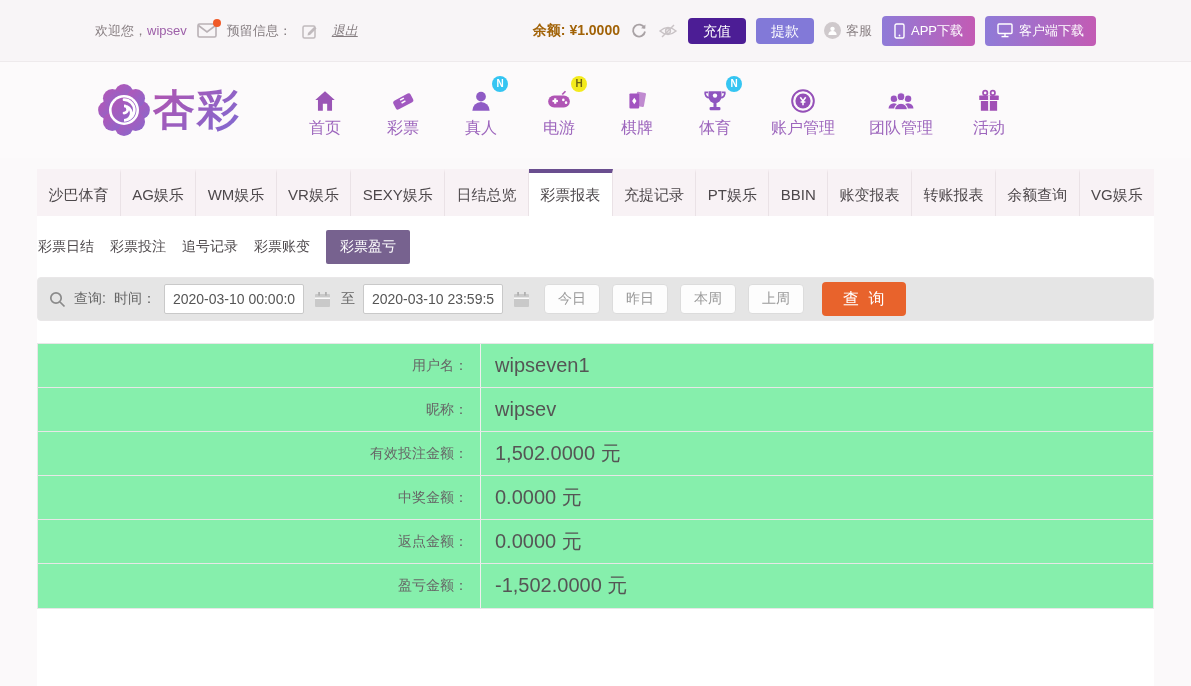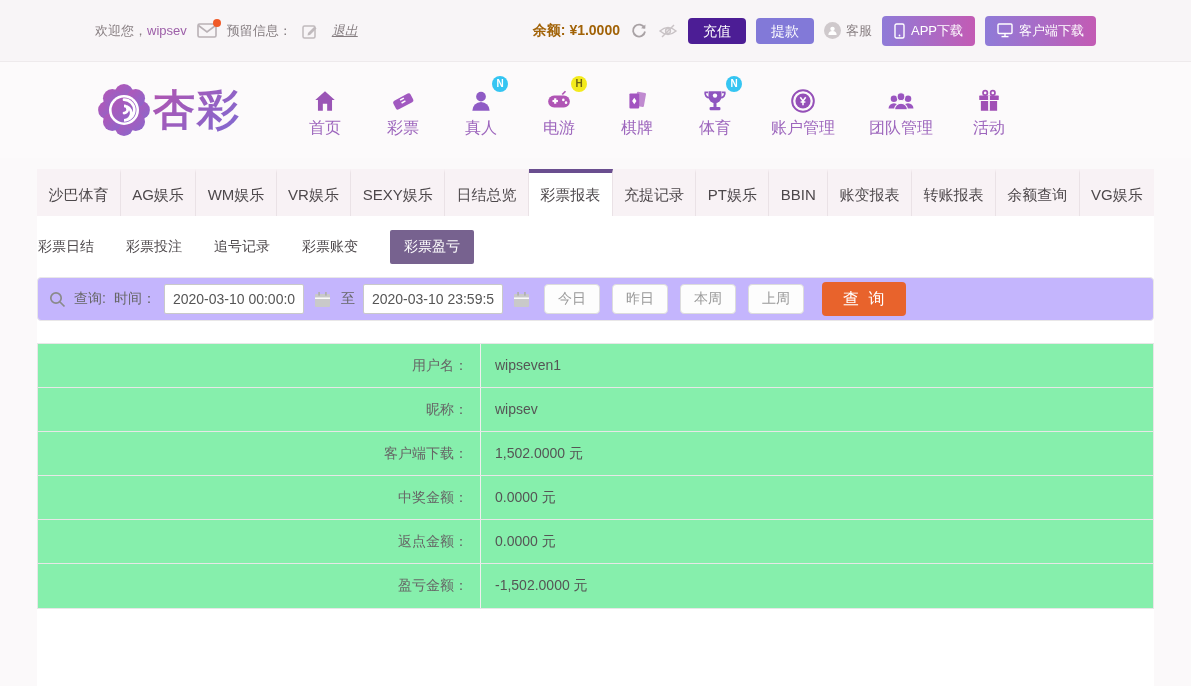--- a/index.html
+++ b/index.html
@@ -47,44 +47,44 @@
   
   .panel { margin:11px 37px 0 37px; background:#fff; min-height:534px; }
   .tabstrip { display:flex; background:#f8f2f5; }
   .tab { flex:1 1 auto; text-align:center; font-size:15px; color:#4d484b; line-height:43px;
          border-top:4px solid transparent; border-right:1px solid #eae2e6; cursor:pointer;
          white-space:nowrap; padding:0 6px; }
   .tab:last-child { border-right:none; }
   .tab.active { background:#fff; border-top-color:#6a4e8f; }
 
   .content { padding:14px 0 0 0; }
-  .subtabs { display:flex; align-items:center; gap:32px; padding:0 0 0 1px; }
+  .subtabs { display:flex; align-items:center; gap:16px; padding:0 0 0 1px; }
   .subtab { font-size:14px; color:#4f4a4d; padding:8px 0; cursor:pointer; }
   .subtab.active { background:#77628f; color:#fff; padding:8px 14px; border-radius:2px; }
 
   
-  .querybar { margin-top:13px; height:44px; background:#c4b5fd; border:1px solid #e9e7e8;
+  .querybar { margin-top:13px; height:44px; background:#e5e5e5; border:1px solid #e9e7e8;
               border-radius:4px; display:flex; align-items:center; padding:0 11px; gap:8px;
               font-size:14px; color:#666; }
   .q-input { width:140px; height:30px; border:1px solid #c9c9c9; border-radius:2px; padding:0 8px;
              font-size:14px; color:#555; background:#fff; font-family:inherit; }
   .cal-btn { background:none; border:none; cursor:pointer; padding:0; margin:0 2px; line-height:0; }
   .quick-btn { height:30px; padding:0 13px; background:#fdfdfd; border:1px solid #dcdcdc;
                border-radius:4px; color:#999; font-size:14px; cursor:pointer; font-family:inherit;
                margin-left:4px; }
   .submit-btn { margin-left:10px; height:34px; padding:0 21px; background:#e8632c; border:none;
                 border-radius:4px; color:#fff; font-size:16px; cursor:pointer; font-family:Liberation Mono, monospace; }
 
   
   .report { margin-top:22px; border:1px solid #e7e7e7; }
   .r-row { display:flex; height:44px; border-bottom:1px solid #e7e7e7; background:#86efac; }
   .r-row:last-child { border-bottom:none; }
   .r-label { width:443px; text-align:right; padding-right:12px; line-height:43px; color:#666;
              font-size:14px; border-right:1px solid #efefef; }
-  .r-value { padding-left:14px; line-height:43px; color:#555; font-size:14px; }
+  .r-value { padding-left:14px; line-height:43px; color:#555; font-size:20px; }
 
   svg { display:block; }
 </style>
 </head>
 <body>
 
 <div class="page">
 
   <div class="topbar">
     <div class="left">
@@ -378,21 +378,21 @@
       <div class="report">
         <div class="r-row">
           <div class="r-label">用户名：</div>
           <div class="r-value">wipseven1</div>
         </div>
         <div class="r-row">
           <div class="r-label">昵称：</div>
           <div class="r-value">wipsev</div>
         </div>
         <div class="r-row">
-          <div class="r-label">客户端下载：</div>
+          <div class="r-label">有效投注金额：</div>
           <div class="r-value">1,502.0000 元</div>
         </div>
         <div class="r-row">
           <div class="r-label">中奖金额：</div>
           <div class="r-value">0.0000 元</div>
         </div>
         <div class="r-row">
           <div class="r-label">返点金额：</div>
           <div class="r-value">0.0000 元</div>
         </div>

